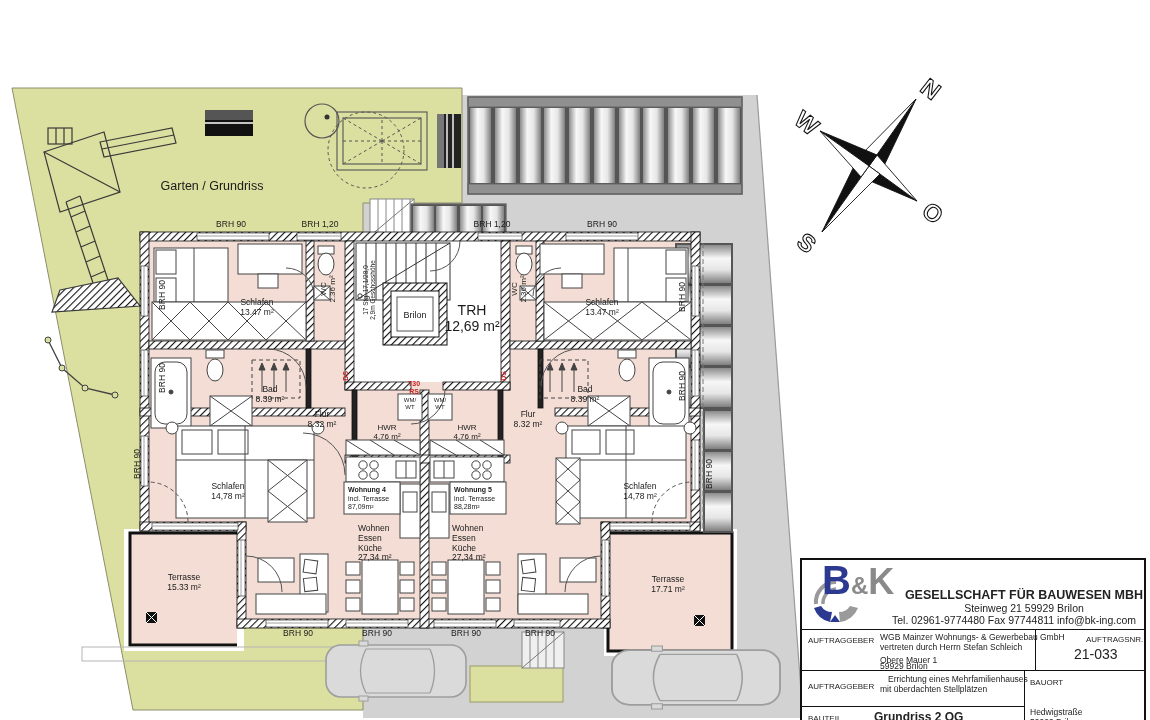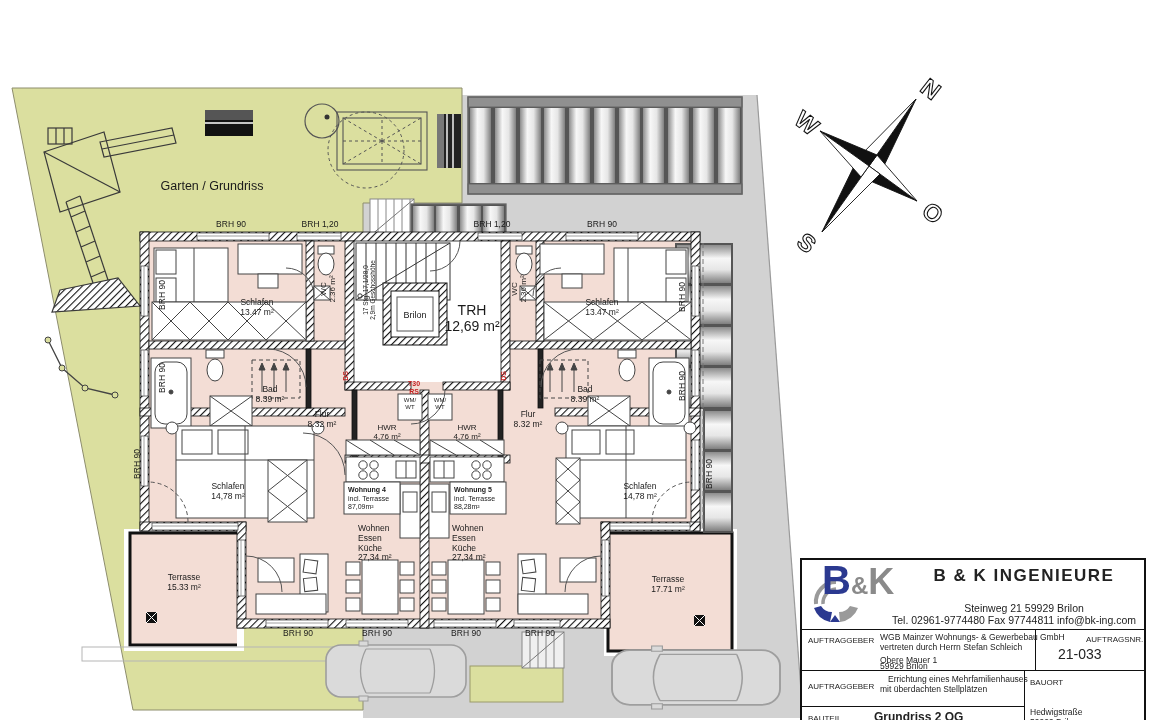--- a/index.html
+++ b/index.html
@@ -645,37 +645,37 @@
 <div id="tb">
   <svg width="100" height="62" viewBox="0 0 100 62" style="position:absolute;left:4px;top:4px;">
     <path d="M10,40 A20,20 0 0 1 30,18" stroke="#9a9a9a" stroke-width="4" fill="none"></path>
     <path d="M17,40 A14,14 0 0 1 30,25" stroke="#9a9a9a" stroke-width="3.5" fill="none"></path>
     <path d="M8,44 A22,22 0 0 0 24,58 L26,48 A13,13 0 0 1 15,42 Z" fill="#2b3990"></path>
     <path d="M52,44 A22,22 0 0 1 34,58 L33,48 A13,13 0 0 0 44,42 Z" fill="#9a9a9a"></path>
     <path d="M24,58 L34,58 L29,51 Z" fill="#2b3990"></path>
   </svg>
   <div id="logoTxt"><span class="b">B</span><span class="amp">&amp;</span><span class="k">K</span></div>
 
-  <div class="t hdr1" style="left:100px;top:6px;width:244px;text-align:center;">B &amp; K INGENIEURE</div>
+  <div class="t hdr2" style="left:100px;top:28px;width:244px;text-align:center;">GESELLSCHAFT FÜR BAUWESEN MBH</div>
   <div class="t hdr3" style="left:100px;top:42px;width:244px;text-align:center;">Steinweg 21   59929 Brilon</div>
   <div class="t hdr3" style="left:80px;top:54px;width:264px;text-align:center;">Tel. 02961-9774480   Fax 97744811   info@bk-ing.com</div>
 
   <div class="cell-line" style="left:0;top:69px;width:342px;height:0;"></div>
   <div class="cell-line" style="left:0;top:110px;width:342px;height:0;"></div>
   <div class="cell-line" style="left:0;top:146px;width:222px;height:0;"></div>
   <div class="vline" style="left:233px;top:69px;height:41px;"></div>
   <div class="vline" style="left:222px;top:110px;height:90px;"></div>
 
   <div class="t lbl" style="left:6px;top:76px;">AUFTRAGGEBER</div>
   <div class="t val" style="left:78px;top:73px;">WGB Mainzer Wohnungs- &amp; Gewerbebau GmbH</div>
   <div class="t val" style="left:78px;top:82.5px;">vertreten durch Herrn Stefan Schleich</div>
   <div class="t val" style="left:78px;top:96px;">Obere Mauer 1</div>
   <div class="t val" style="left:78px;top:101.5px;">59929 Brilon</div>
   <div class="t lbl" style="left:240px;top:75px;padding-left:44px;">AUFTRAGSNR.</div>
-  <div class="t" style="left:256px;top:86px;font-size:14px;">21-033</div>
+  <div class="t" style="left:272px;top:86px;font-size:14px;">21-033</div>
 
   <div class="t lbl" style="left:6px;top:122px;">AUFTRAGGEBER</div>
   <div class="t val" style="left:86px;top:115px;">Errichtung eines Mehrfamilienhauses</div>
   <div class="t val" style="left:78px;top:124.5px;">mit überdachten Stellplätzen</div>
   <div class="t lbl" style="left:228px;top:118px;text-align:center;">BAUORT</div>
   <div class="t val" style="left:228px;top:148px;">Hedwigstraße</div>
   <div class="t val" style="left:228px;top:158px;">59929 Brilon</div>
 
   <div class="t lbl" style="left:6px;top:154px;">BAUTEIL</div>
   <div class="t" style="left:72px;top:150px;font-size:12px;font-weight:bold;">Grundriss 2 OG</div>

